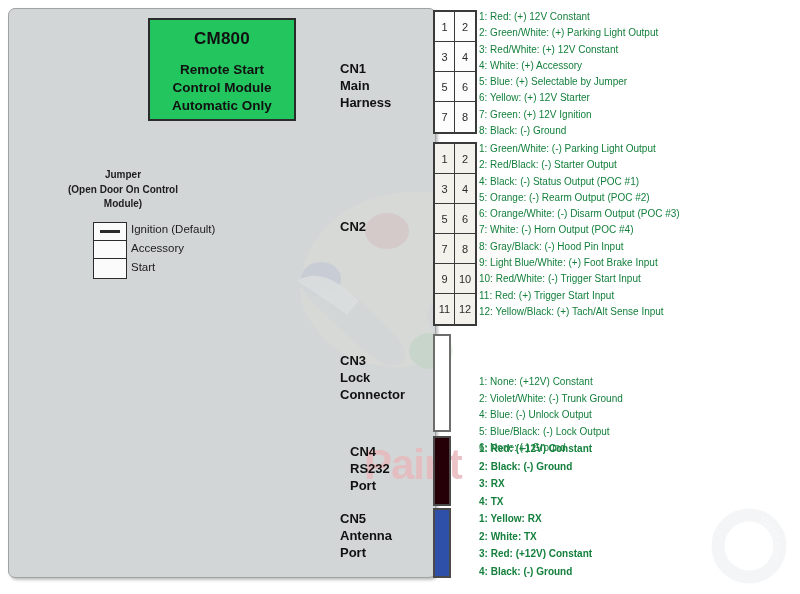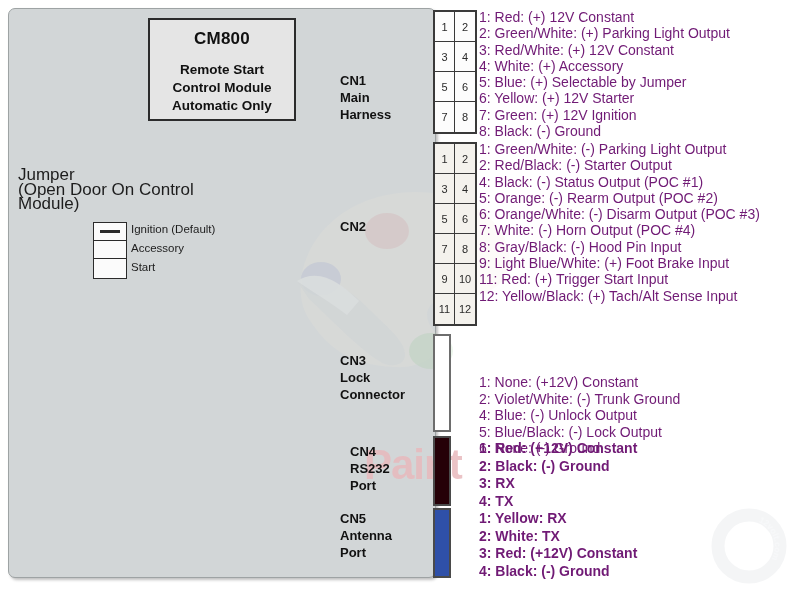--- a/index.html
+++ b/index.html
@@ -45,43 +45,43 @@
     right: 8px; bottom: 8px;
     width: 86px; height: 80px;
     opacity: .55;
   }
 
   
   #title-box {
     position: absolute;
     left: 148px; top: 18px;
     width: 148px; height: 103px;
-    background: #e5e5e5;
+    background: #22c55e;
     border: 2px solid #2b2b2b;
     text-align: center;
     padding-top: 9px;
   }
   #title-box .model {
     font-size: 17px; font-weight: 700; color: #111;
     letter-spacing: .2px;
   }
   #title-box .sub {
     margin-top: 12px;
     font-size: 13.5px; font-weight: 700; color: #111;
     line-height: 18px;
     text-align: center;
   }
 
   
   #jumper-head {
     position: absolute;
     left: 18px; top: 168px;
     width: 210px;
-    text-align: left;
-    font-size: 17px; font-weight: 400; color: #1d1d1d;
+    text-align: center;
+    font-size: 10px; font-weight: 700; color: #1d1d1d;
     line-height: 14.5px;
   }
   #jumper-left-label {
     position: absolute;
     left: 18px; top: 230px;
     width: 74px;
     font-size: 11.5px; font-weight: 700; color: #1d1d1d;
     line-height: 15px;
   }
   #jumper-grid {
@@ -107,21 +107,21 @@
     font-size: 11.5px; color: #1d1d1d; font-weight: 400;
   }
   #jumper-opts div { height: 19px; line-height: 19px; }
 
   
   .cn-label {
     position: absolute;
     font-size: 13px; font-weight: 700; color: #111;
     line-height: 17px;
   }
-  #cn1-label { left: 340px; top: 72px; }
+  #cn1-label { left: 340px; top: 60px; }
   #cn2-label { left: 340px; top: 218px; }
   #cn3-label { left: 340px; top: 352px; }
   #cn4-label { left: 350px; top: 443px; }
   #cn5-label { left: 340px; top: 510px; }
 
   
   .pinblock {
     position: absolute;
     border: 2px solid #3a3a3a;
     background: #fdfdfd;
@@ -148,21 +148,21 @@
     left: 433px;
     width: 18px;
     border: 2px solid #6d6d6d;
   }
   #cn3-bar { top: 334px; height: 98px; background: #ffffff; }
   #cn4-bar { top: 436px; height: 70px; background: #250007; border-color: #4a4a4a; }
   #cn5-bar { top: 508px; height: 70px; background: #2f50a8; border-color: #4a4a4a; }
 
   
   .wirelist { position: absolute; left: 479px; }
-  .wirelist .wl { font-size: 14px; color: #701a75; line-height: 16.3px; white-space: nowrap; }
+  .wirelist .wl { font-size: 10px; color: #15803d; line-height: 16.3px; white-space: nowrap; }
   #cn1-list { top: 9px; }
   #cn2-list { top: 141px; }
   #cn3-list { top: 334px; margin-top: 40px; }
   #cn4-list { top: 440px; }
   #cn5-list { top: 510px; }
   #cn4-list .wl, #cn5-list .wl { line-height: 17.5px; font-weight: bold; }
   #cn3-list .wl { line-height: 16.5px; }
 </style>
 </head>
 <body>
@@ -307,20 +307,21 @@
 
   <div class="wirelist" id="cn2-list">
     <div class="wl">1: Green/White: (-) Parking Light Output</div>
     <div class="wl">2: Red/Black: (-) Starter Output</div>
     <div class="wl">4: Black: (-) Status Output (POC #1)</div>
     <div class="wl">5: Orange: (-) Rearm Output (POC #2)</div>
     <div class="wl">6: Orange/White: (-) Disarm Output (POC #3)</div>
     <div class="wl">7: White: (-) Horn Output (POC #4)</div>
     <div class="wl">8: Gray/Black: (-) Hood Pin Input</div>
     <div class="wl">9: Light Blue/White: (+) Foot Brake Input</div>
+    <div class="wl">10: Red/White: (-) Trigger Start Input</div>
     <div class="wl">11: Red: (+) Trigger Start Input</div>
     <div class="wl">12: Yellow/Black: (+) Tach/Alt Sense Input</div>
   </div>
 
   <div class="wirelist" id="cn3-list">
     <div class="wl">1: None: (+12V) Constant</div>
     <div class="wl">2: Violet/White: (-) Trunk Ground</div>
     <div class="wl">4: Blue: (-) Unlock Output</div>
     <div class="wl">5: Blue/Black: (-) Lock Output</div>
     <div class="wl">6: None: (-) Ground</div>

